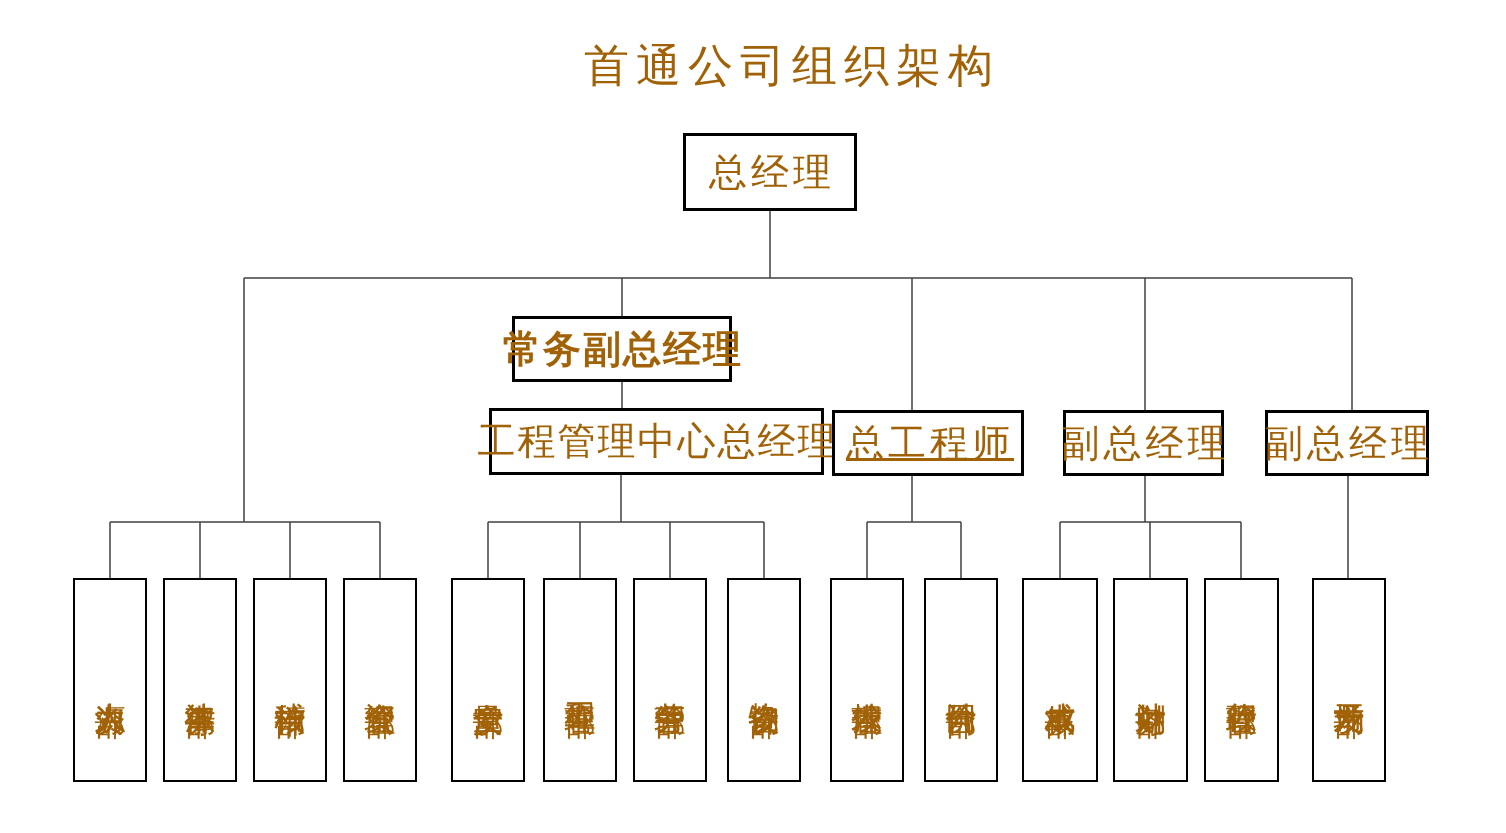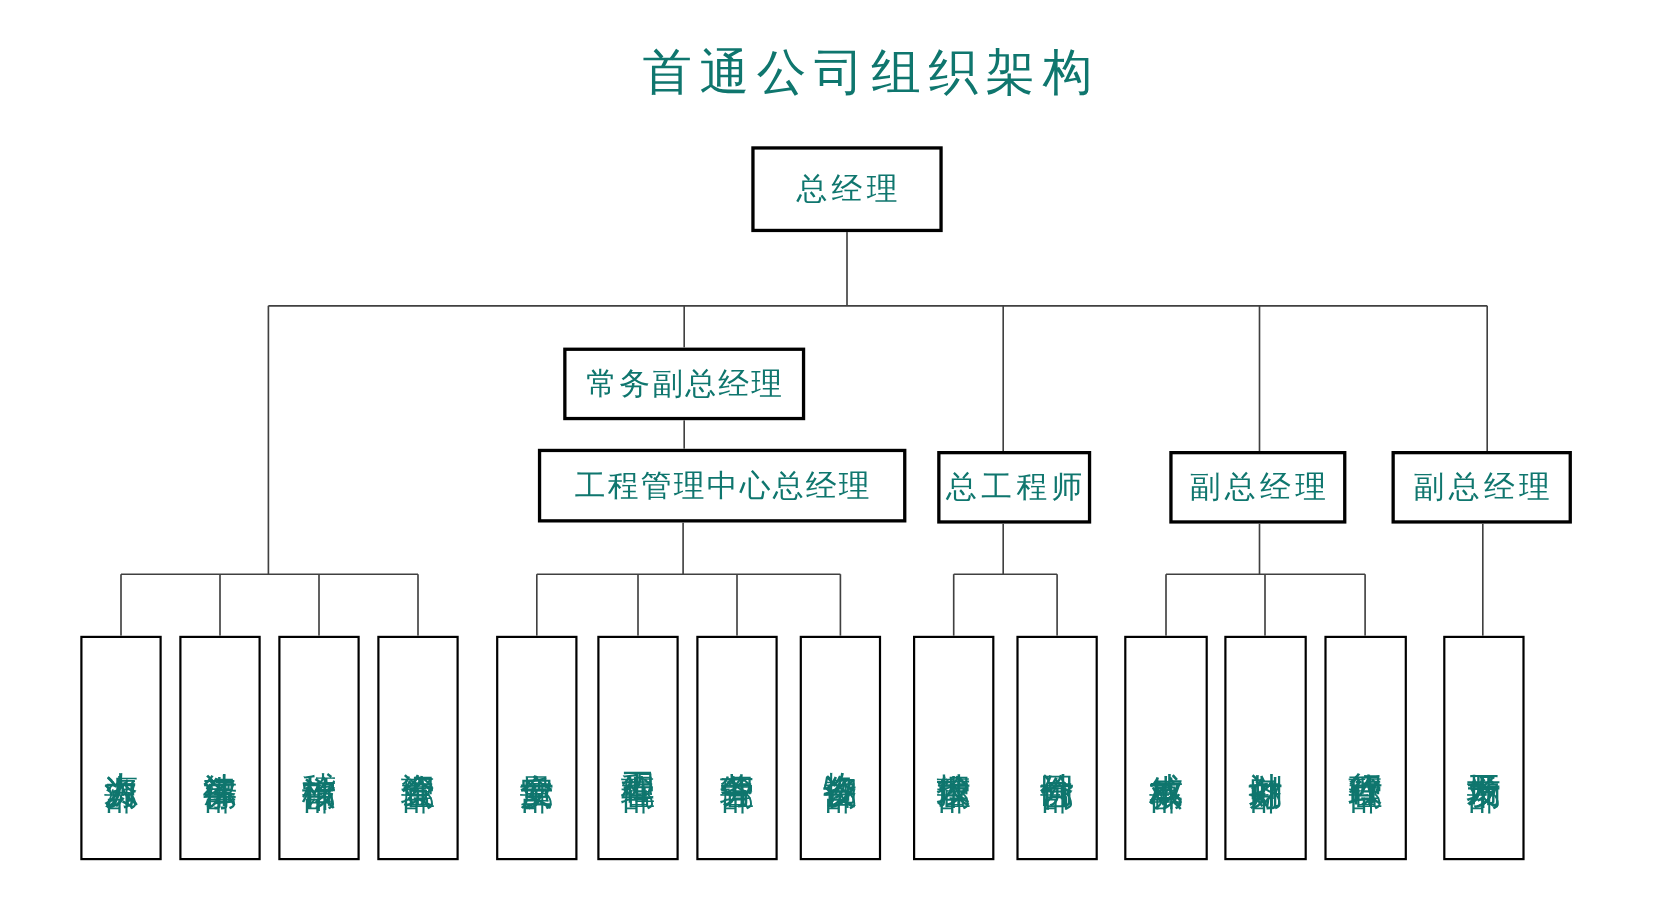--- a/index.html
+++ b/index.html
@@ -6,21 +6,21 @@
     margin: 0;
     padding: 0;
     background: #ffffff;
   }
   #stage {
     position: relative;
     width: 1506px;
     height: 833px;
     background: #ffffff;
     font-family: "Liberation Serif", "DejaVu Serif", serif;
-    color: #0f766e;
+    color: #a16207;
     overflow: hidden;
   }
   #connectors {
     position: absolute;
     left: 0;
     top: 0;
     width: 1506px;
     height: 833px;
   }
   #connectors line {
@@ -38,21 +38,21 @@
     white-space: nowrap;
   }
   .hbox {
     position: absolute;
     box-sizing: border-box;
     border: 3px solid #000000;
     background: #ffffff;
     display: flex;
     align-items: center;
     justify-content: center;
-    font-size: 28px;
+    font-size: 38px;
     letter-spacing: 4px;
     text-indent: 4px;
     white-space: nowrap;
   }
   .hbox.wide {
     letter-spacing: 2px;
     text-indent: 2px;
   }
   .vbox {
     position: absolute;
@@ -119,24 +119,24 @@
     <line x1="1060" y1="522" x2="1241" y2="522"></line>
     <line x1="1060" y1="522" x2="1060" y2="578"></line>
     <line x1="1150" y1="522" x2="1150" y2="578"></line>
     <line x1="1241" y1="522" x2="1241" y2="578"></line>
 
     <line x1="1348" y1="476" x2="1348" y2="578"></line>
   </svg>
 
   <div class="hbox" style="left:683px; top:133px; width:174px; height:78px;">总经理</div>
 
-  <div class="hbox wide" style="left:512px; top:316px; width:220px; height:66px;">常务副总经理</div>
+  <div class="hbox wide" style="left:512px; top:316px; width:220px; height:66px;font-weight:bold;">常务副总经理</div>
 
   <div class="hbox wide" style="left:449px; top:408px; width:335px; height:67px;margin-left:40px;">工程管理中心总经理</div>
-  <div class="hbox" style="left:852px; top:410px; width:140px; height:66px;">总工程师</div>
+  <div class="hbox" style="left:832px; top:410px; width:192px; height:66px;text-decoration:underline;">总工程师</div>
   <div class="hbox" style="left:1063px; top:410px; width:161px; height:66px;">副总经理</div>
   <div class="hbox" style="left:1265px; top:410px; width:164px; height:66px;">副总经理</div>
 
   <div class="vbox" style="left:73px;  width:74px;">人力资源部</div>
   <div class="vbox" style="left:163px; width:74px;">法律事务部</div>
   <div class="vbox" style="left:253px; width:74px;">稽核审计部</div>
   <div class="vbox" style="left:343px; width:74px;">资金管理部</div>
   <div class="vbox" style="left:451px; width:74px;">安全质量部</div>
   <div class="vbox" style="left:543px; width:74px;">工程管理部</div>
   <div class="vbox" style="left:633px; width:74px;">劳务管理部</div>

